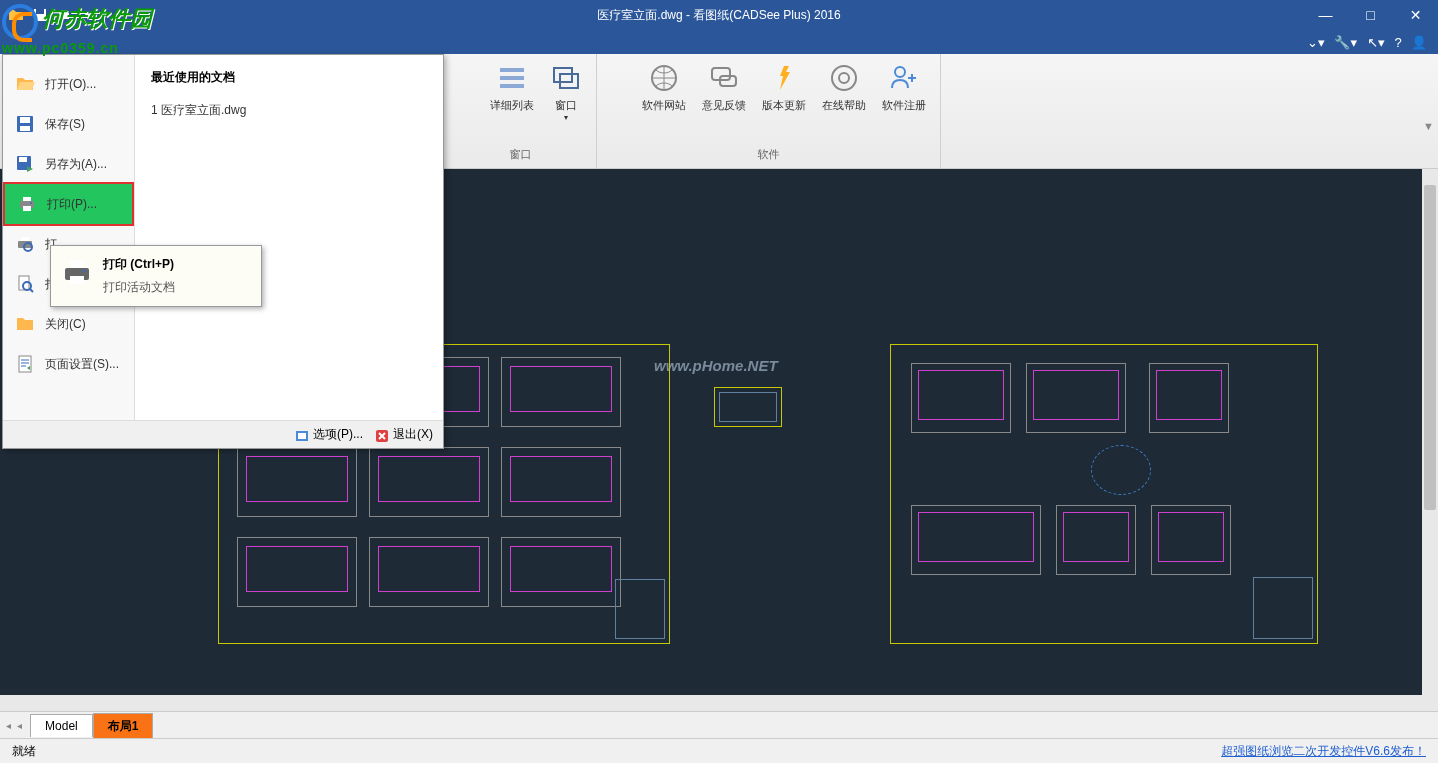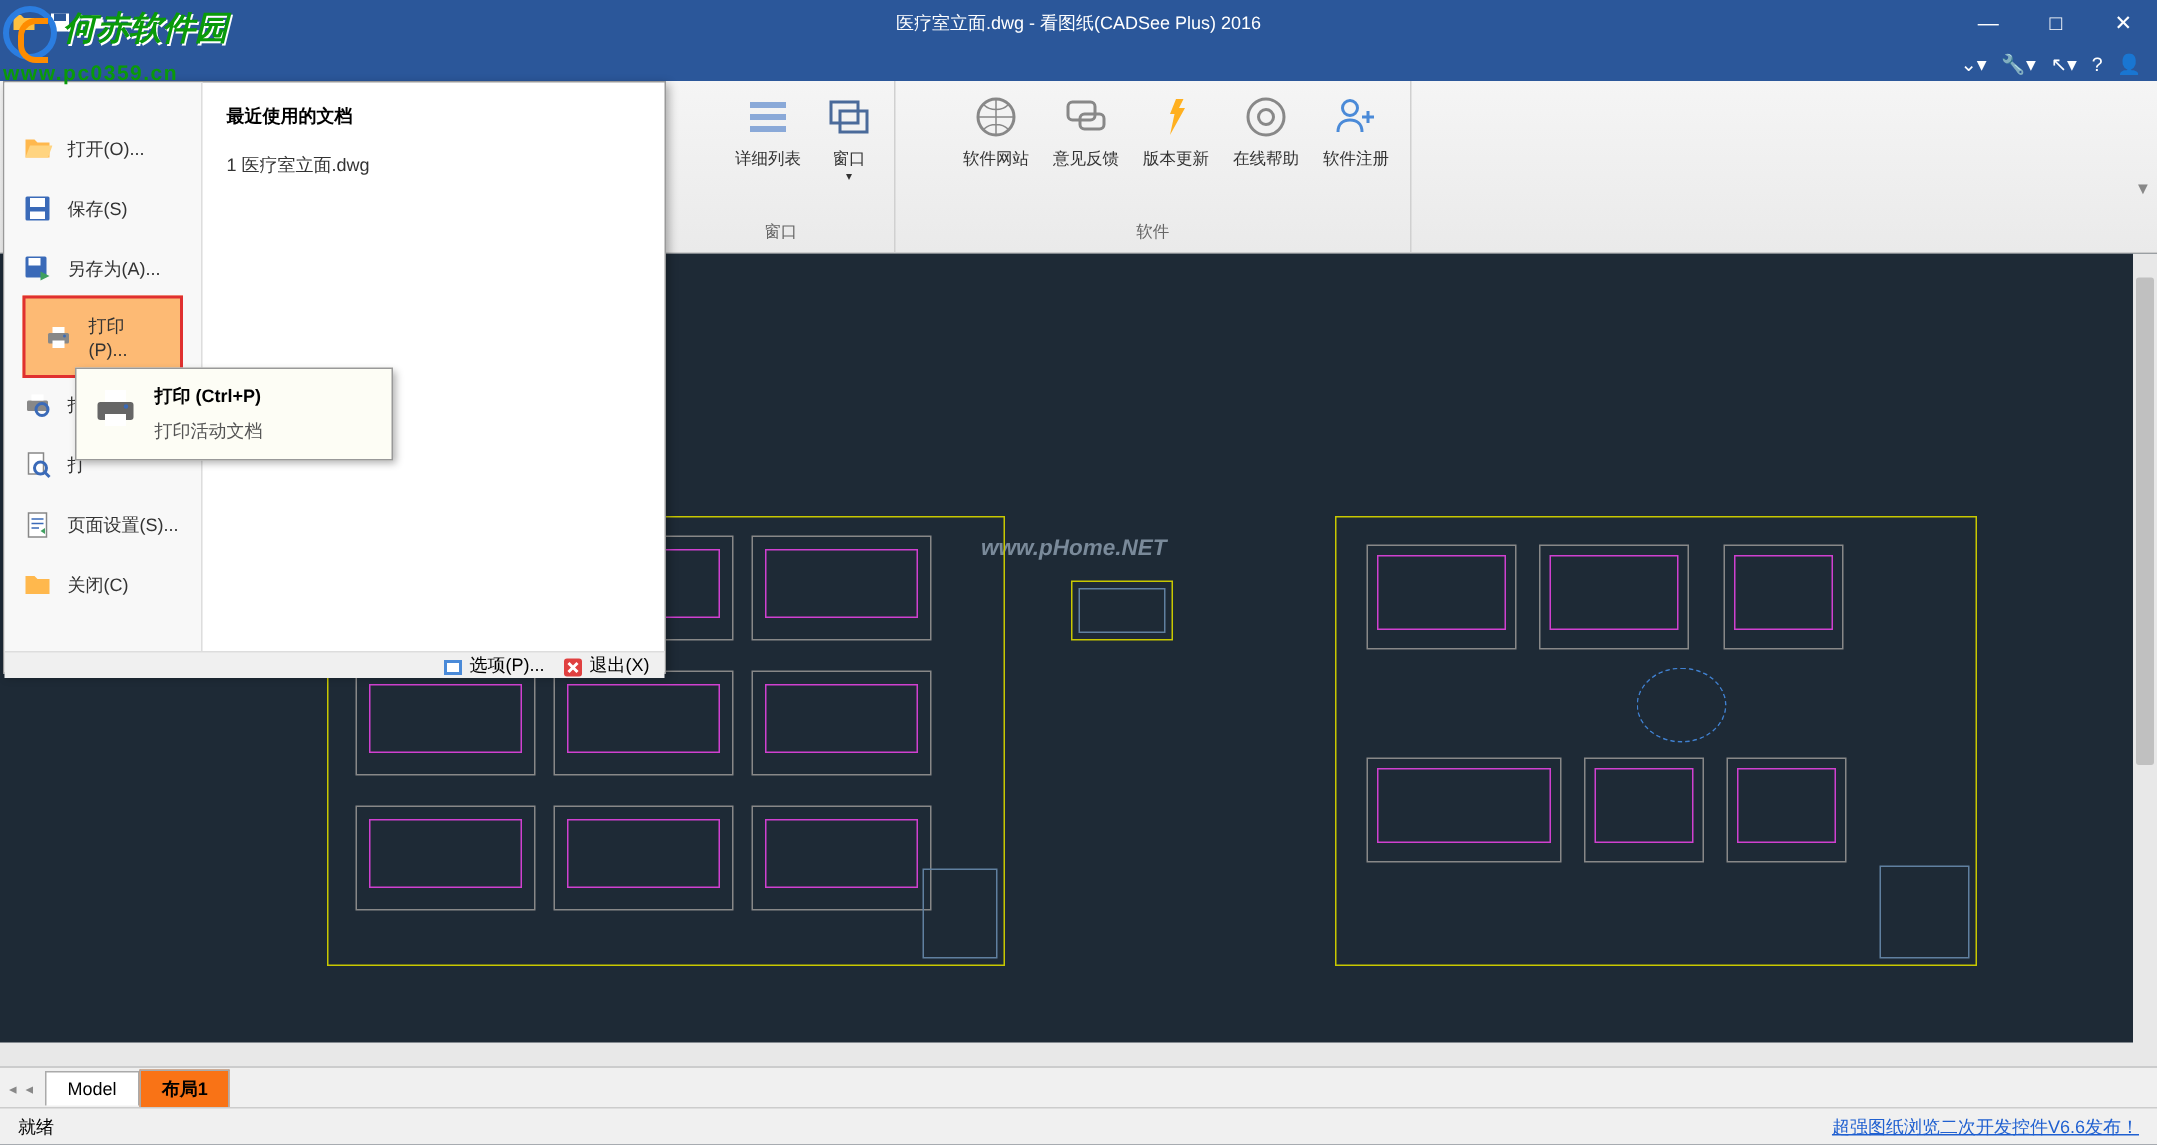--- a/index.html
+++ b/index.html
@@ -19,23 +19,23 @@
 .ribbon { height: 115px; background: linear-gradient(#f5f5f5, #eaeaea); border-bottom: 1px solid #ccc; display: flex; position: relative; padding-left: 445px; }
 .ribbon-group { display: flex; flex-direction: column; align-items: center; border-right: 1px solid #d0d0d0; padding: 4px 8px; }
 .ribbon-btns { display: flex; gap: 4px; margin-left: 31px; }
 .ribbon-btn { display: flex; flex-direction: column; align-items: center; padding: 4px 6px; cursor: pointer; font-size: 11px; color: #333; }
 .ribbon-btn svg { width: 32px; height: 32px; margin-bottom: 4px; }
 .ribbon-group-label { font-size: 11px; color: #666; margin-top: auto; padding: 2px 0; }
 .ribbon-expand { position: absolute; right: 4px; top: 120px; color: #888; font-size: 11px; cursor: pointer; }
 
 .file-menu { position: absolute; left: 2px; top: 54px; width: 442px; height: 395px; background: #fff; border: 1px solid #999; box-shadow: 2px 2px 6px rgba(0,0,0,0.3); z-index: 100; display: flex; flex-direction: column; }
 .file-menu-body { display: flex; flex: 1; }
-.file-menu-left { width: 132px; background: #f8f8f8; border-right: 1px solid #ddd; padding: 24px 0; }
+.file-menu-left { width: 132px; background: #f8f8f8; border-right: 1px solid #ddd; padding: 9px 0; }
 .file-item { display: flex; align-items: center; padding: 10px 12px; cursor: pointer; font-size: 12px; color: #333; gap: 10px; }
-.file-item.highlighted { border: 2px solid #e03030; background: #fdba74; margin: -2px 12px; position: relative; }
+.file-item.highlighted { border: 2px solid #e03030; background: #22c55e; margin: -2px 0; position: relative; }
 .file-item svg { width: 20px; height: 20px; flex-shrink: 0; }
 .file-menu-right { flex: 1; padding: 14px 16px; }
 .recent-title { font-size: 12px; font-weight: bold; margin-bottom: 12px; }
 .recent-item { font-size: 12px; color: #333; padding: 4px 0; cursor: pointer; }
 .file-menu-footer { height: 28px; background: #f0f0f0; border-top: 1px solid #ddd; display: flex; justify-content: flex-end; align-items: center; padding: 0 10px; gap: 12px; font-size: 12px; }
 .footer-btn { display: flex; align-items: flex-end; gap: 4px; cursor: pointer; }
 
 .tooltip { position: absolute; left: 50px; top: 245px; width: 212px; background: #fdfdf5; border: 1px solid #999; box-shadow: 2px 2px 5px rgba(0,0,0,0.3); z-index: 200; padding: 10px; display: flex; gap: 10px; }
 .tooltip svg { width: 32px; height: 32px; flex-shrink: 0; }
 .tooltip-text { font-size: 12px; }
@@ -225,31 +225,31 @@
       <div class="file-item">
         <svg viewBox="0 0 20 20">
             <rect fill="#fff" stroke="#888" x="4" y="2" width="10" height="14"></rect>
             <circle fill="none" stroke="#3a6ab8" stroke-width="2" cx="12" cy="12" r="4"></circle>
             <path stroke="#3a6ab8" stroke-width="2" d="M15 15l3 3"></path>
           </svg>
         <span>打</span>
       </div>
       <div class="file-item">
         <svg viewBox="0 0 20 20">
+            <path fill="#ffb84d" d="M2 4h6l2 2h8v10H2z"></path>
+          </svg>
+        <span>关闭(C)</span>
+      </div>
+      <div class="file-item">
+        <svg viewBox="0 0 20 20">
             <rect fill="#fff" stroke="#888" x="4" y="2" width="12" height="16"></rect>
             <path stroke="#3a6ab8" d="M6 6h8M6 9h8M6 12h5"></path>
             <path fill="#40a060" d="M12 14l3-2v4z"></path>
           </svg>
         <span>页面设置(S)...</span>
-      </div>
-      <div class="file-item">
-        <svg viewBox="0 0 20 20">
-            <path fill="#ffb84d" d="M2 4h6l2 2h8v10H2z"></path>
-          </svg>
-        <span>关闭(C)</span>
       </div>
     </div>
     <div class="file-menu-right">
       <div class="recent-title">最近使用的文档</div>
       <div class="recent-item">1 医疗室立面.dwg</div>
     </div>
   </div>
   <div class="file-menu-footer">
     <div class="footer-btn">
       <svg width="14" height="14" viewBox="0 0 14 14">

